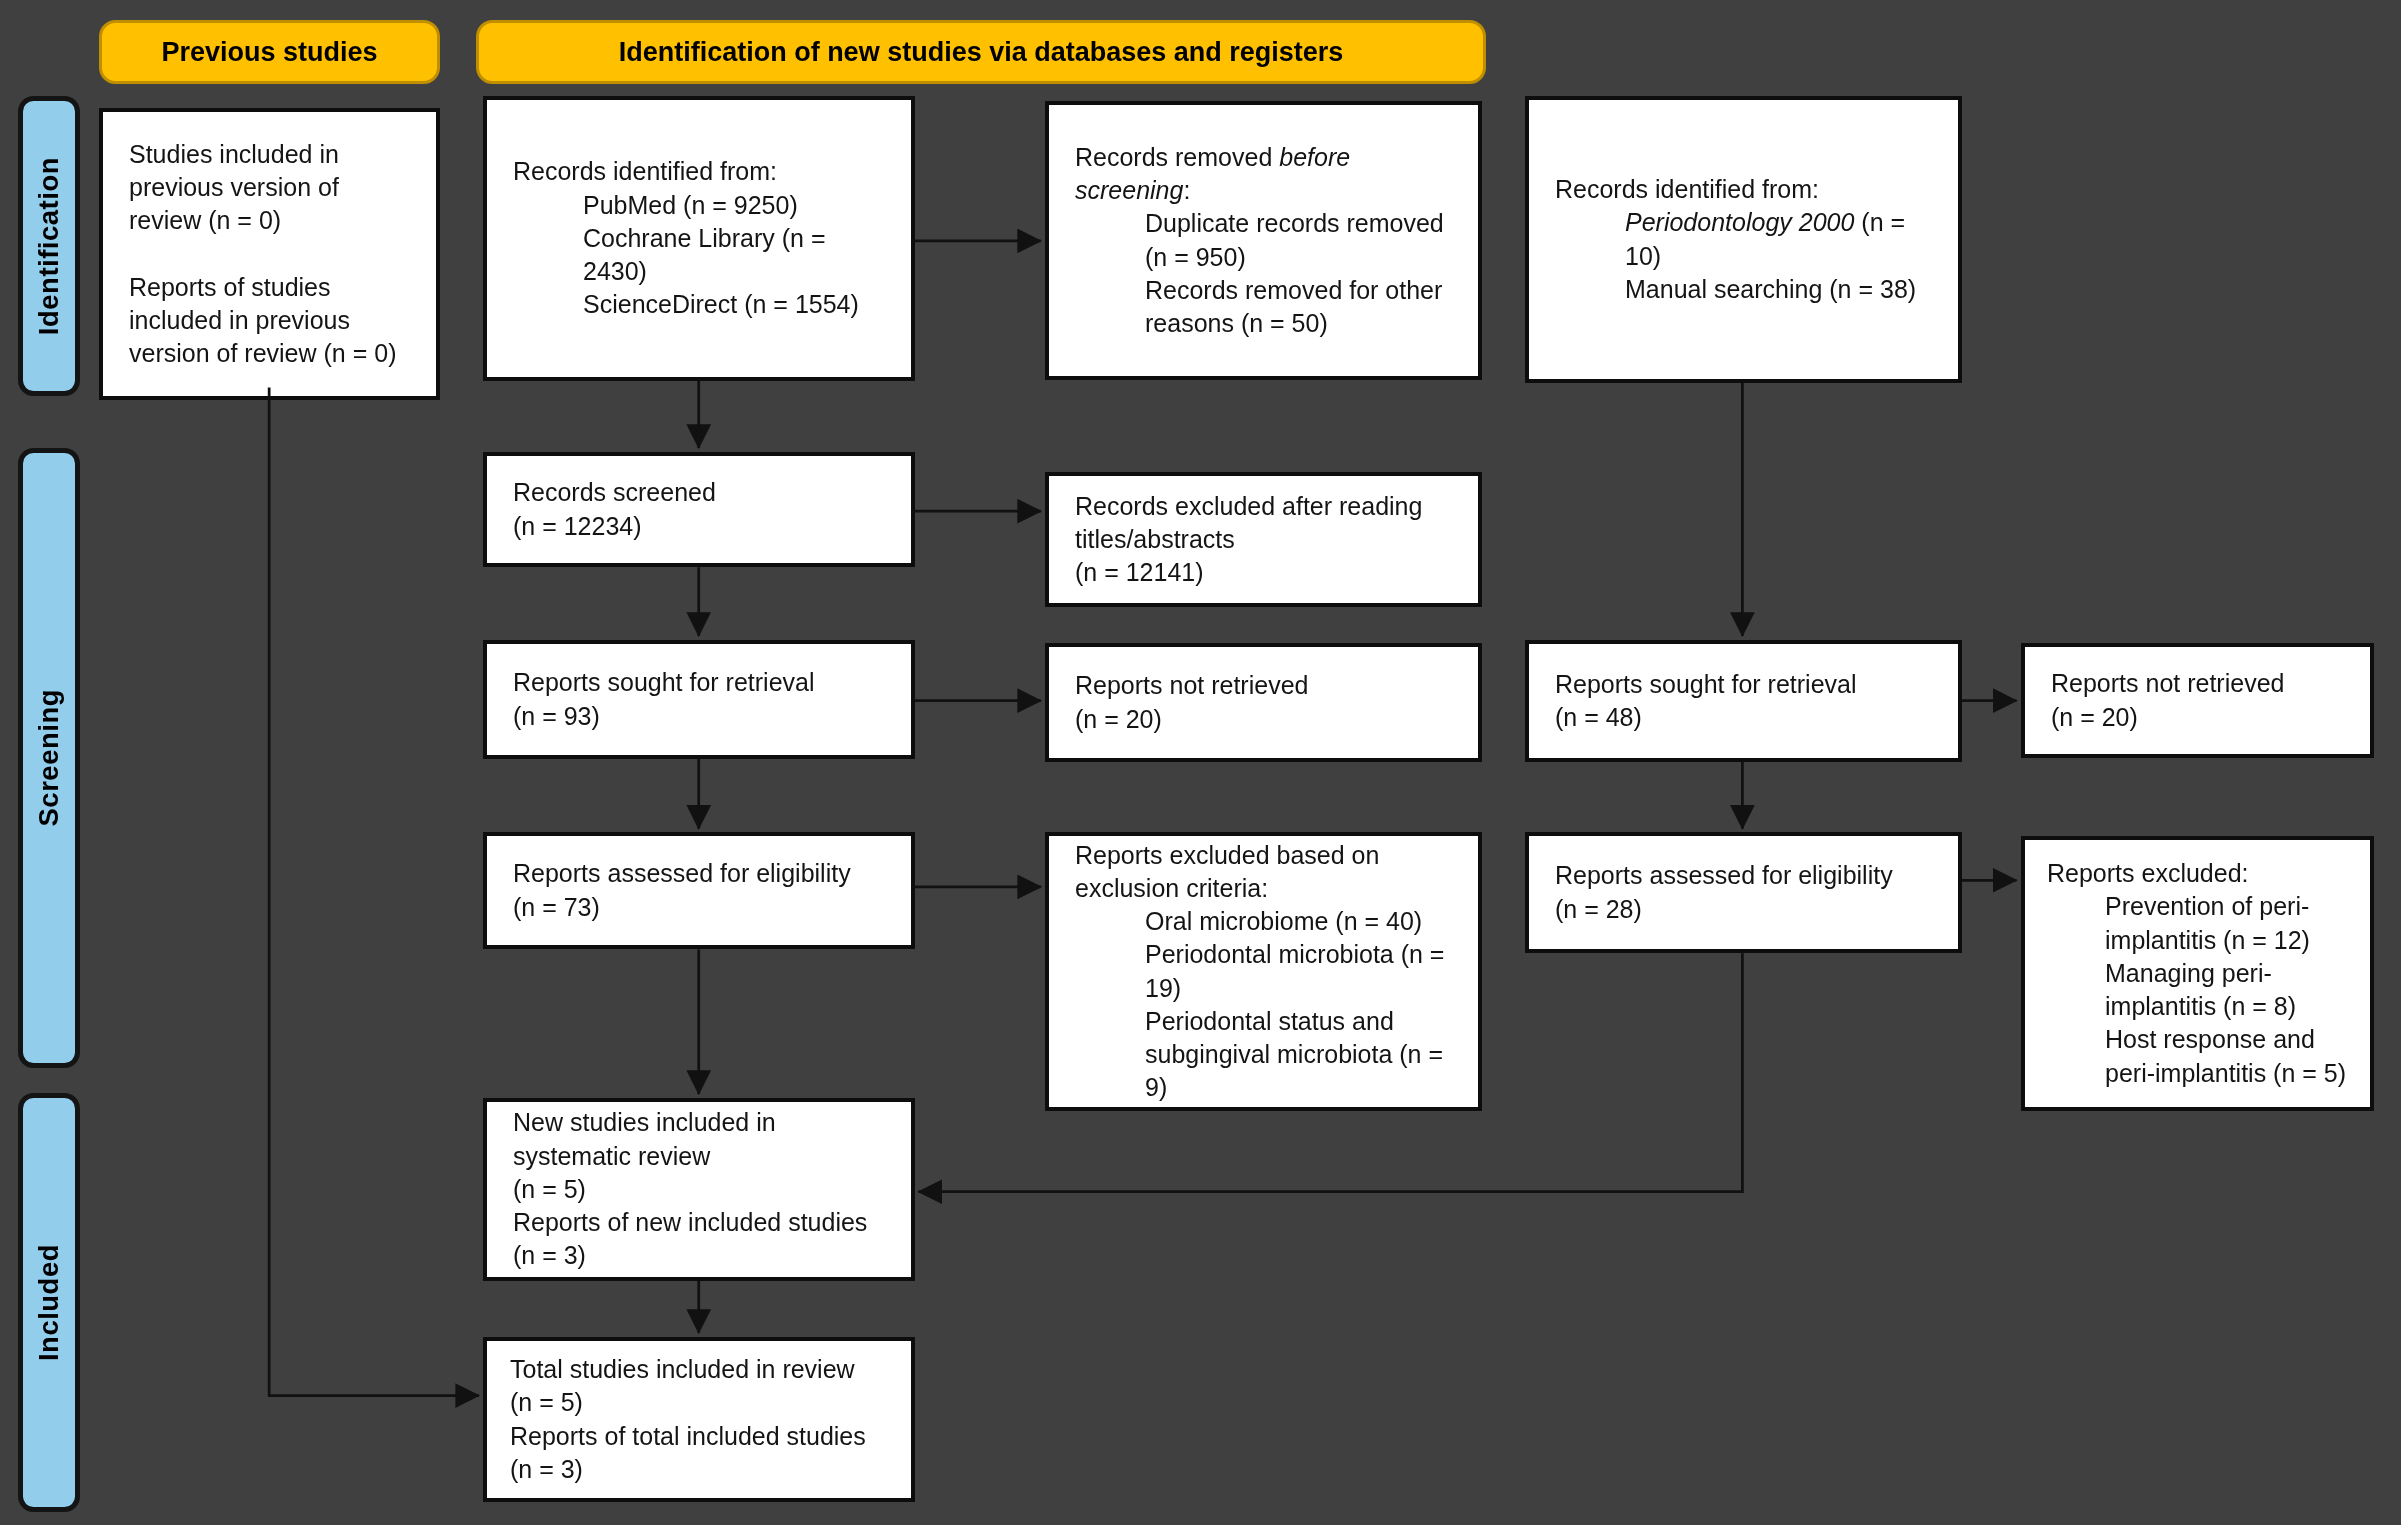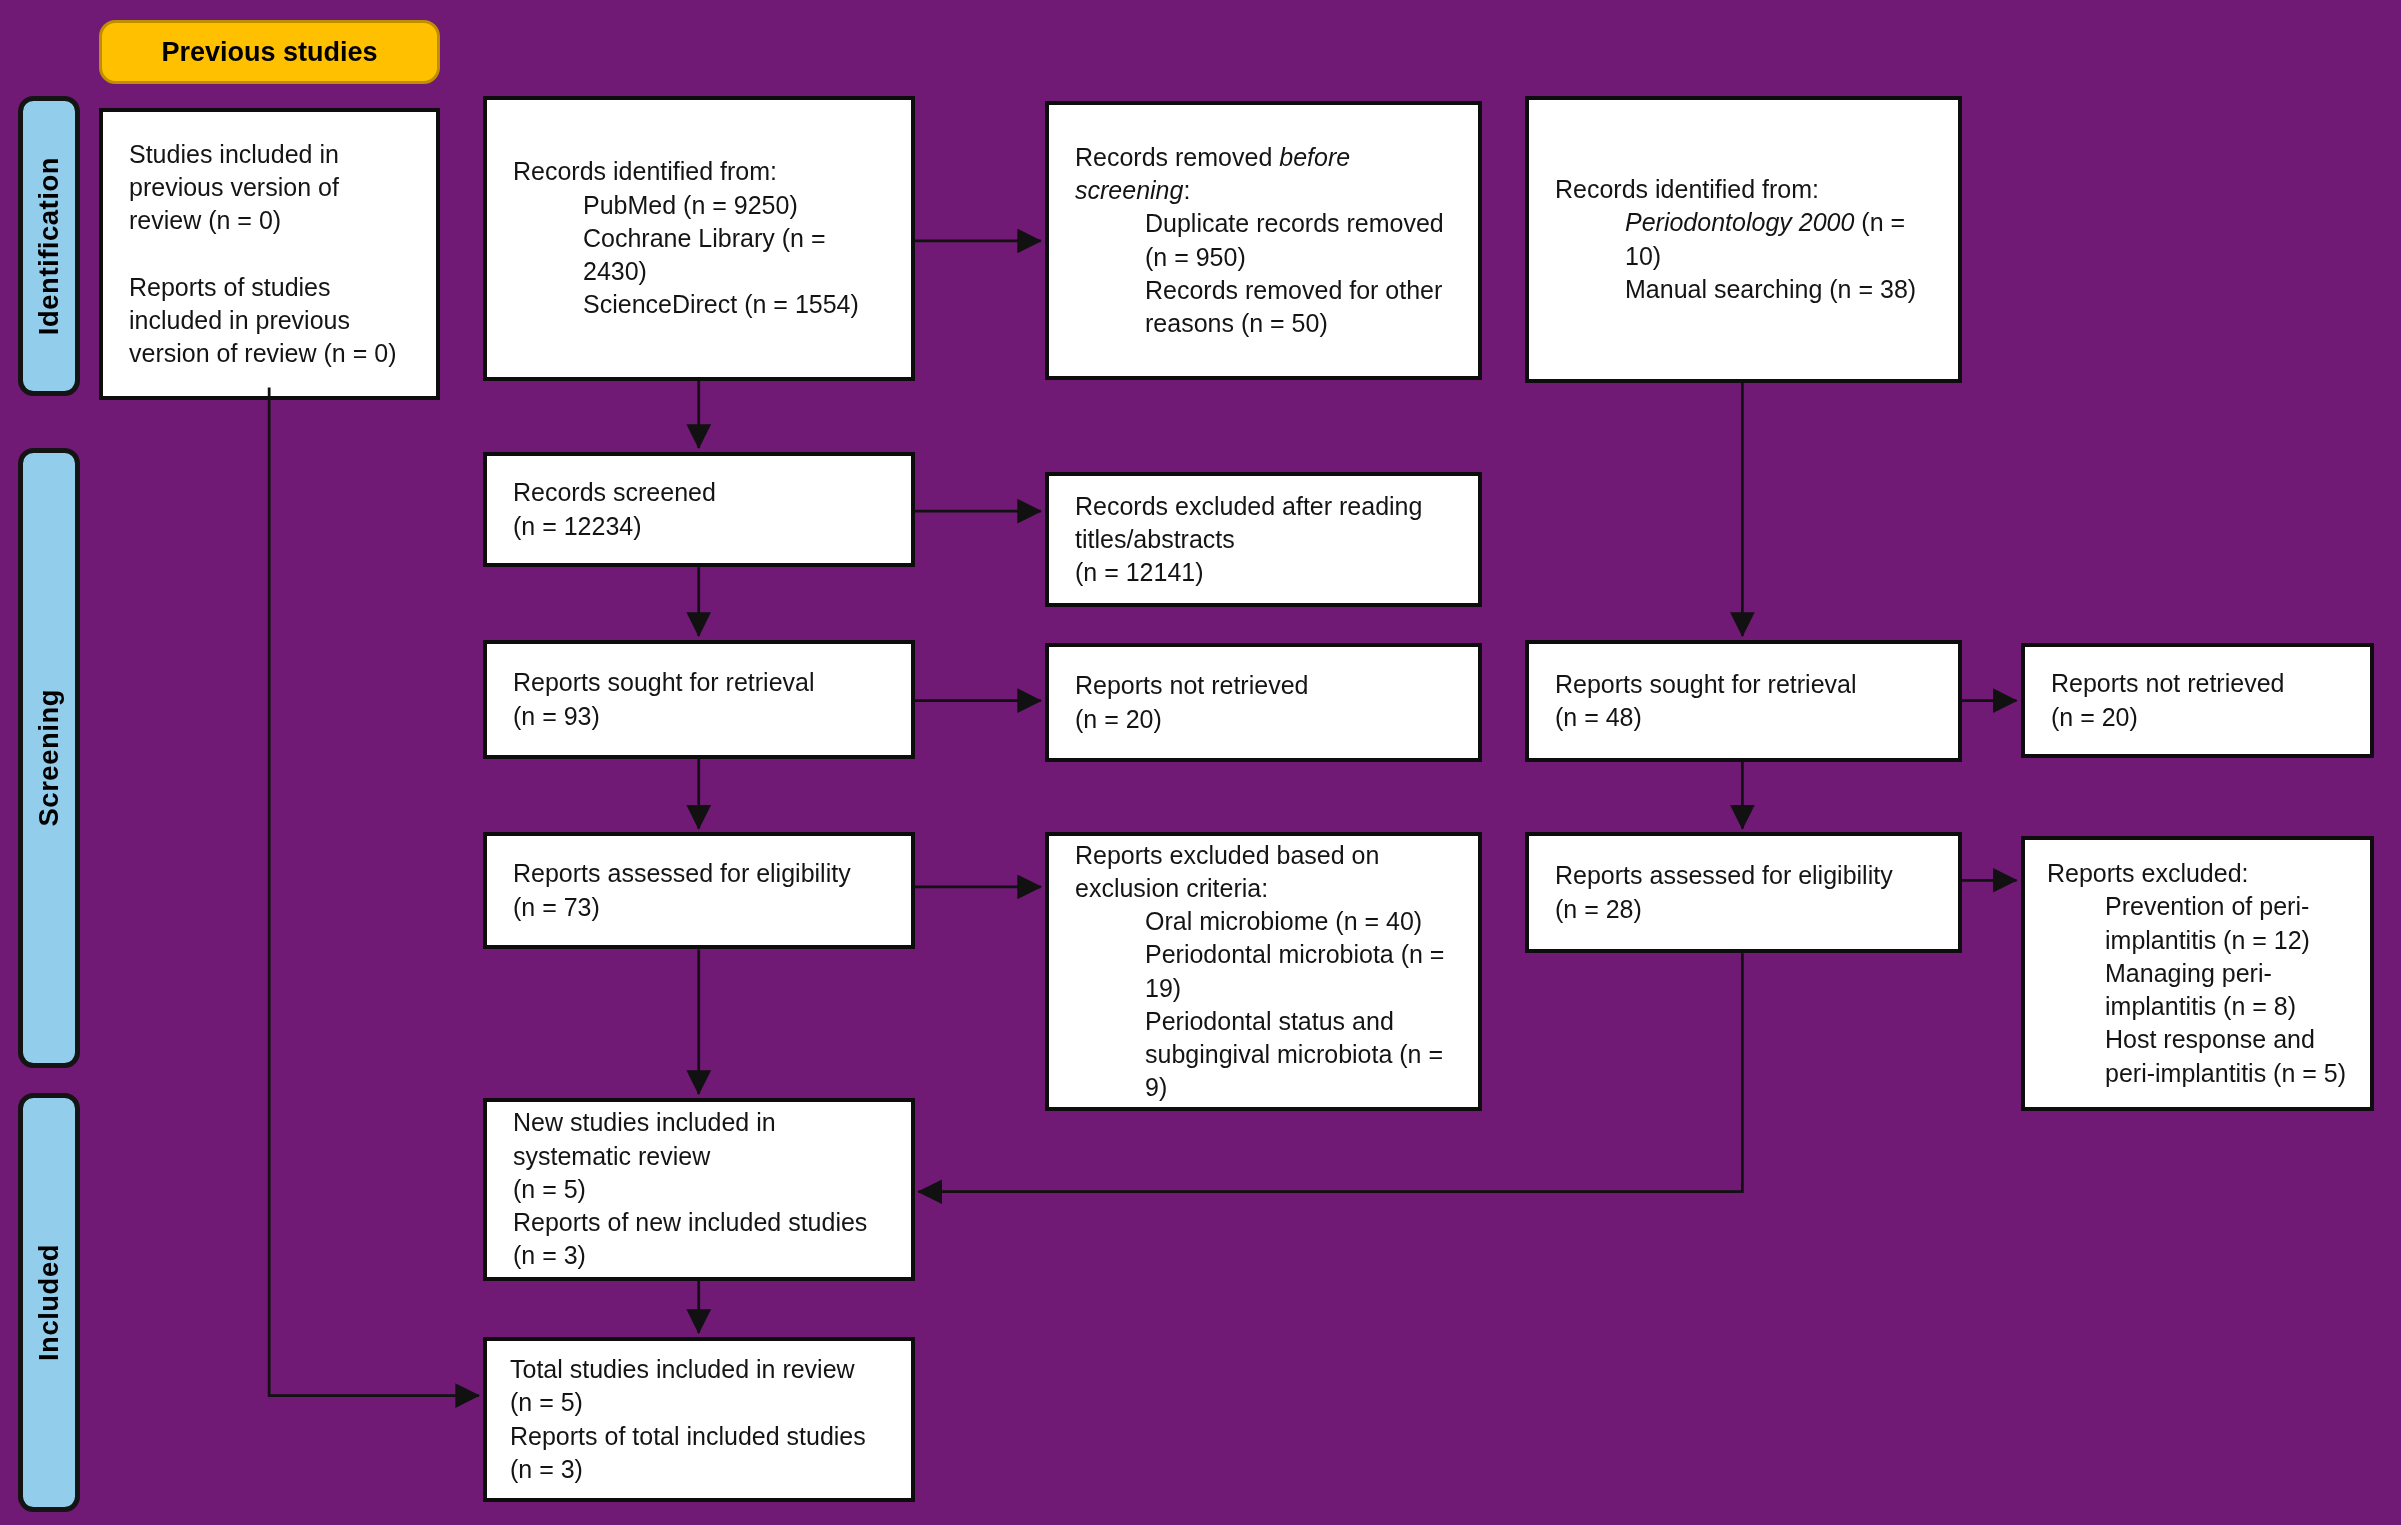--- a/index.html
+++ b/index.html
@@ -1,17 +1,17 @@
 <!DOCTYPE html>
 <html style="font-size:8.8px"><head>
 <meta charset="utf-8">
 <style>
   html,body{margin:0;padding:0;background:#ffffff;}
   #page{
-    position:relative;width:2401px;height:1526px;background:#701a75;
+    position:relative;width:2401px;height:1526px;background:#404040;
     font-family:"Liberation Sans", sans-serif;color:#111111;overflow:hidden;
   }
   .hdr{
     position:absolute;background:#FFC000;border:3.8px solid #BF8F00;border-radius:16.5px;
     display:flex;align-items:center;justify-content:center;text-align:center;
     font-weight:bold;font-size:27px;color:#000;box-sizing:border-box;
   }
   .side{
     position:absolute;background:#92CDEC;border:5.5px solid #141414;border-radius:15.4px;
     display:flex;align-items:center;justify-content:center;box-sizing:border-box;
@@ -31,20 +31,23 @@
   .it{font-style:italic;}
   svg.connectors{position:absolute;left:0;top:0;pointer-events:none;}
 </style>
 </head>
 <body>
 
 <div id="page">
 
   <div class="hdr" style="left:99px;top:20px;width:341px;height:64px;">
     <span>Previous studies</span>
+  </div>
+  <div class="hdr" style="left:476px;top:20px;width:1010px;height:64px;">
+    <span>Identification of new studies via databases and registers</span>
   </div>
 
   <div class="side" style="left:18px;top:96px;width:62px;height:300px;">
     <span>Identification</span>
   </div>
   <div class="side" style="left:18px;top:448px;width:62px;height:620px;">
     <span>Screening</span>
   </div>
   <div class="side" style="left:18px;top:1093px;width:62px;height:419px;">
     <span>Included</span>

